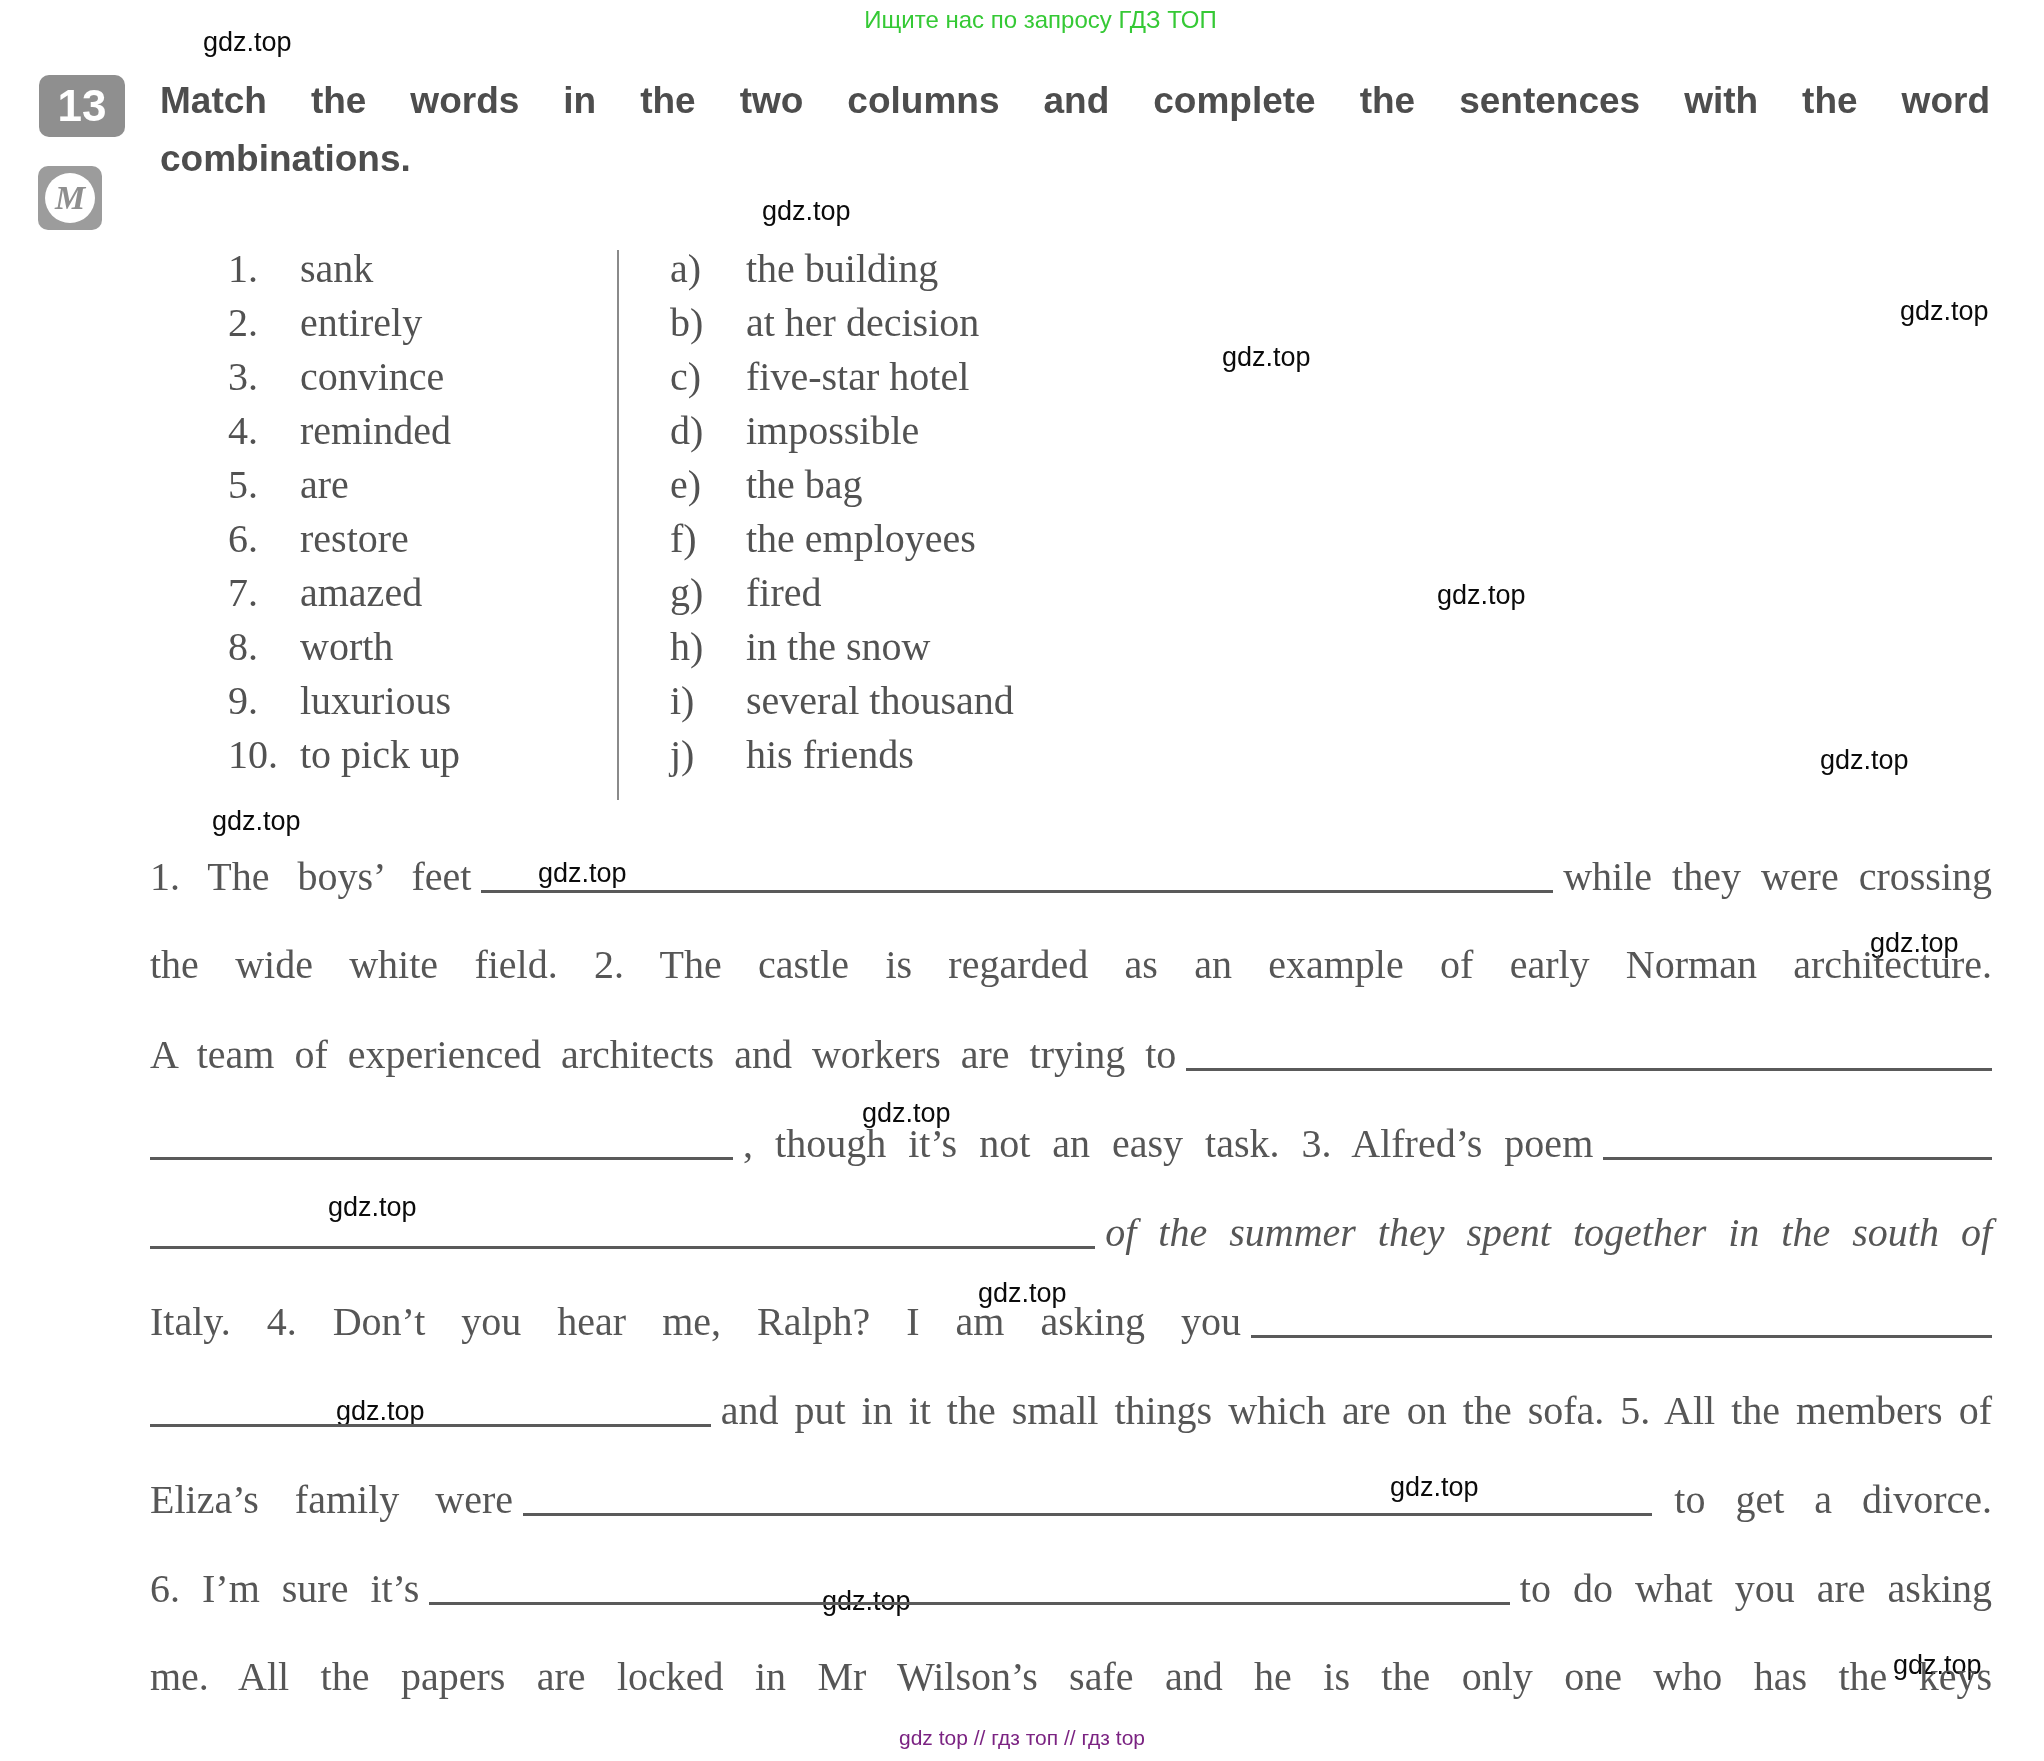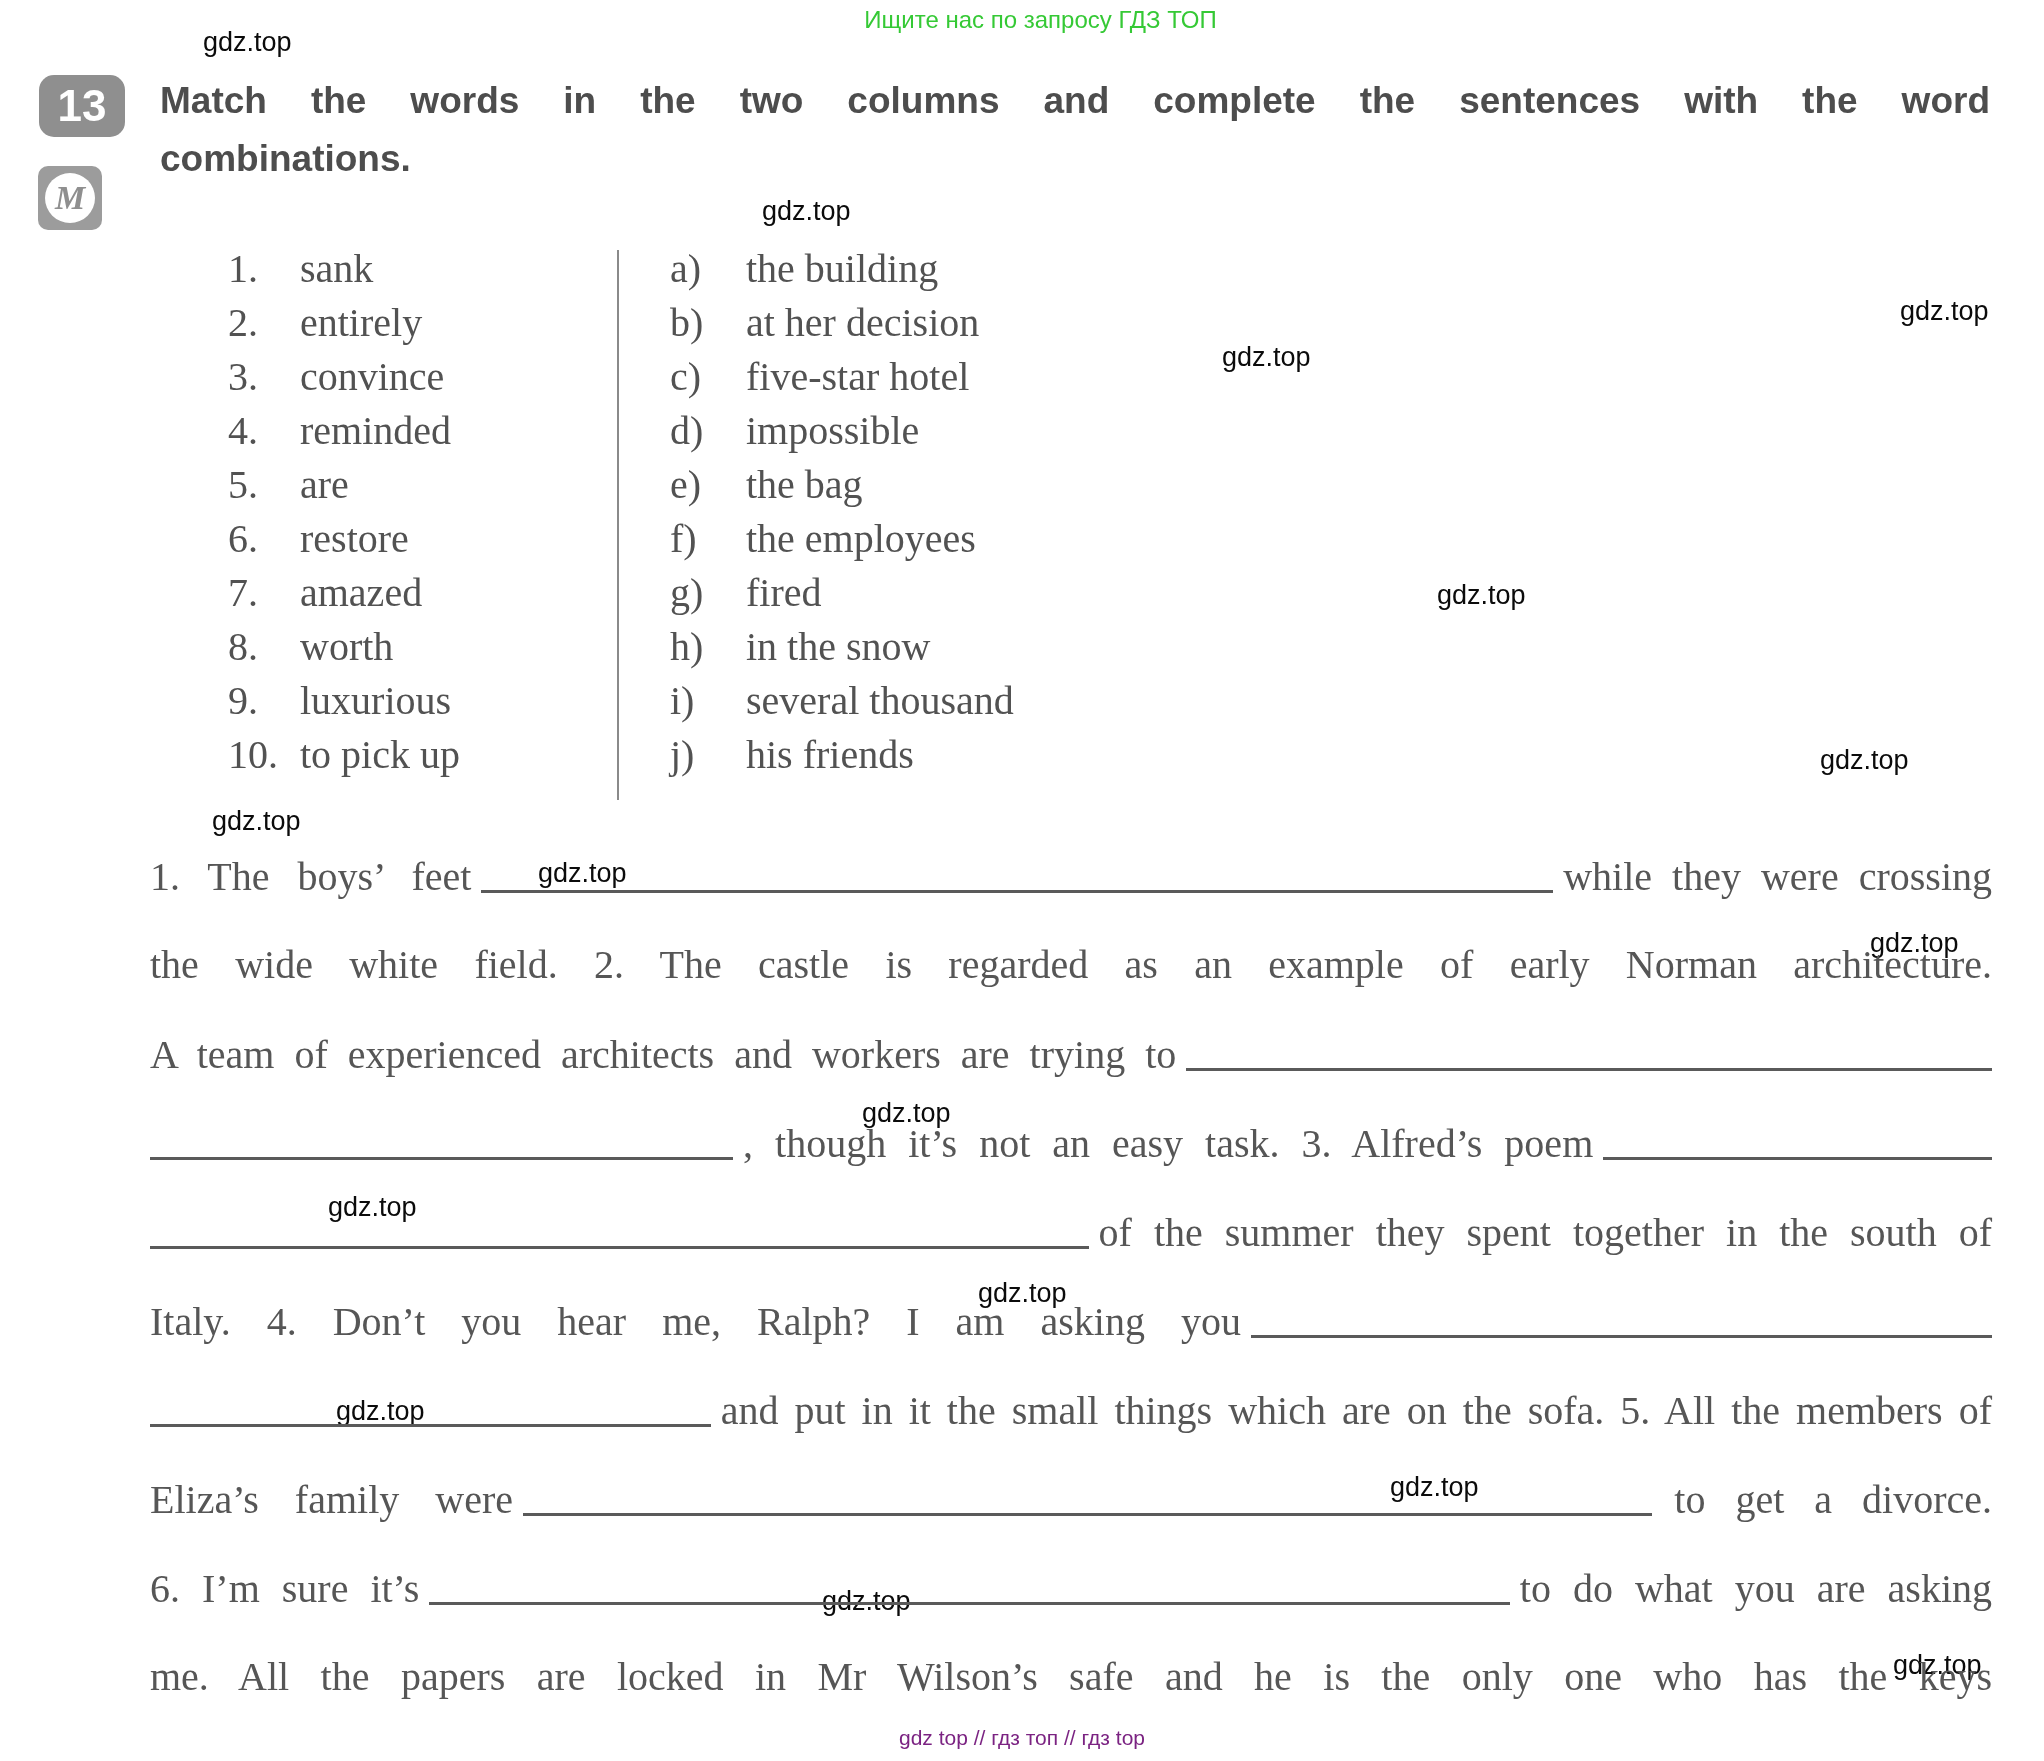--- a/index.html
+++ b/index.html
@@ -10,21 +10,21 @@
   .green-header {
     position:absolute; top:6px; left:0; right:0; text-align:center;
     font-family:"Liberation Sans", sans-serif; font-size:24px; color:#35c935;padding-left:37px;
   }
   .wm {
     position:absolute; font-family:"Liberation Sans", sans-serif;
     font-size:27px; color:#0b0b0b; font-weight:500; white-space:nowrap;
   }
   .num-box {
     position:absolute; left:39px; top:75px; width:86px; height:62px;
-    background:#8f8f8f; color:#ffffff; border-radius:15px;
+    background:#8f8f8f; color:#ffffff; border-radius:10px;
     font-family:"Liberation Sans", sans-serif; font-size:44px; font-weight:700;
     display:flex; align-items:center; justify-content:center;
   }
   .instruction {
     position:absolute; left:160px; top:72px; width:1830px;
     font-family:Liberation Sans, sans-serif; font-size:37px; font-weight:700;
     color:#4d4d4d; line-height:58px;
   }
   .instr-line1 { text-align:justify; text-align-last:justify; }
   .instr-line2 { text-align:left; }
@@ -214,21 +214,21 @@
       <span class="s-text" style="word-spacing: 10px;">A team of experienced architects and workers are trying to</span>
       <span class="s-blank"></span>
     </div>
     <div class="s-line">
       <span class="s-blank" style="flex-grow: 3;"></span>
       <span class="s-text" style="word-spacing: 12px;">, though it’s not an easy task. 3. Alfred’s poem</span>
       <span class="s-blank" style="flex-grow: 2;"></span>
     </div>
     <div class="s-line">
       <span class="s-blank"></span>
-      <span class="s-text" style="word-spacing: 12px;">of the summer they spent together in the south of</span>
+      <span class="s-text" style="word-spacing: 12px; font-style: italic;">of the summer they spent together in the south of</span>
     </div>
     <div class="s-line">
       <span class="s-text" style="word-spacing: 26px;">Italy. 4. Don’t you hear me, Ralph? I am asking you</span>
       <span class="s-blank"></span>
     </div>
     <div class="s-line">
       <span class="s-blank"></span>
       <span class="s-text" style="word-spacing: 6px;">and put in it the small things which are on the sofa. 5. All the members of</span>
     </div>
     <div class="s-line">

